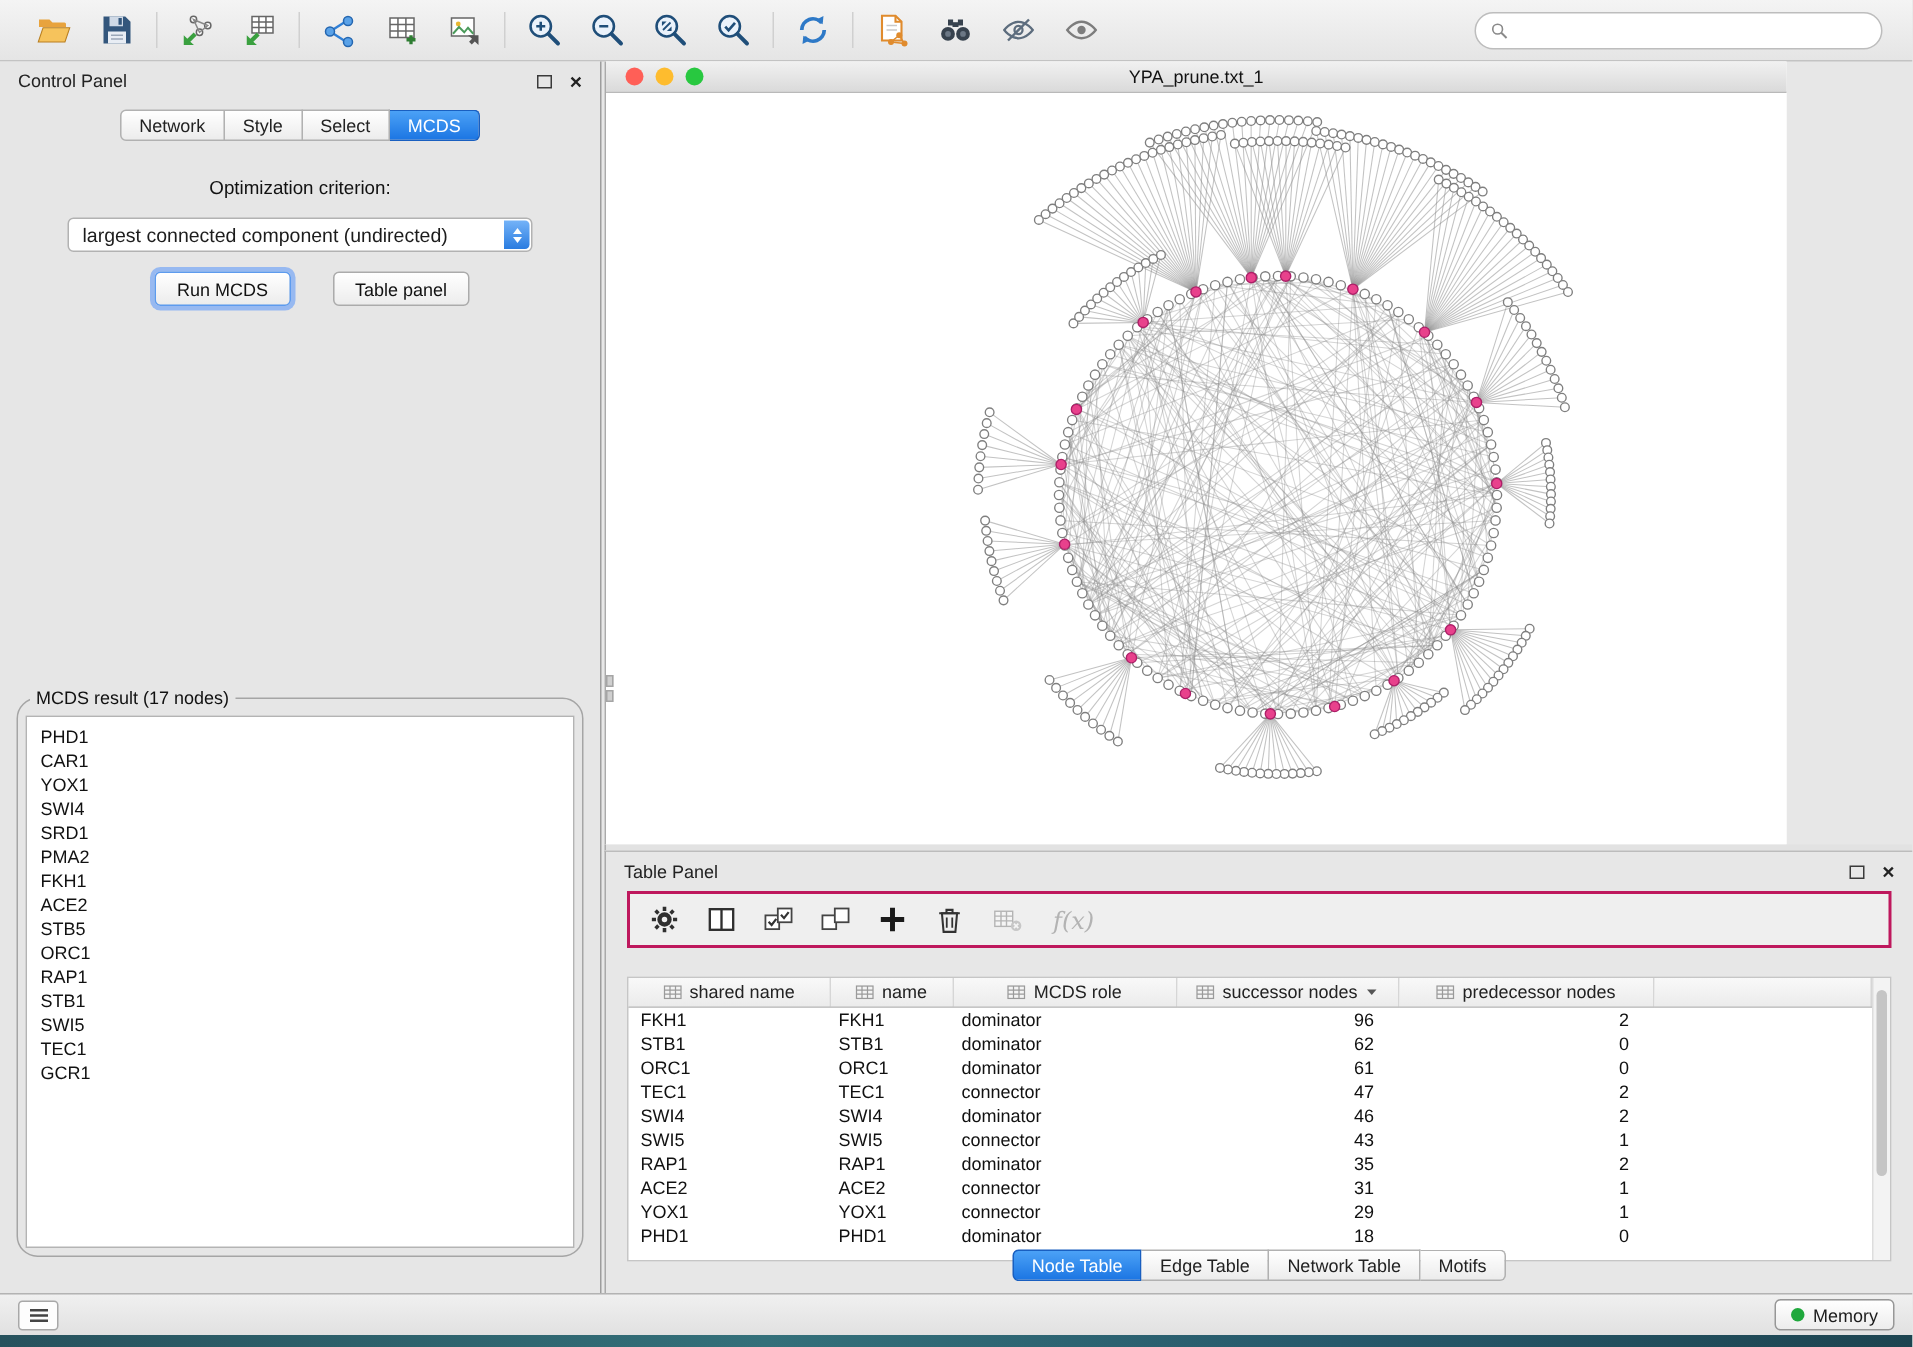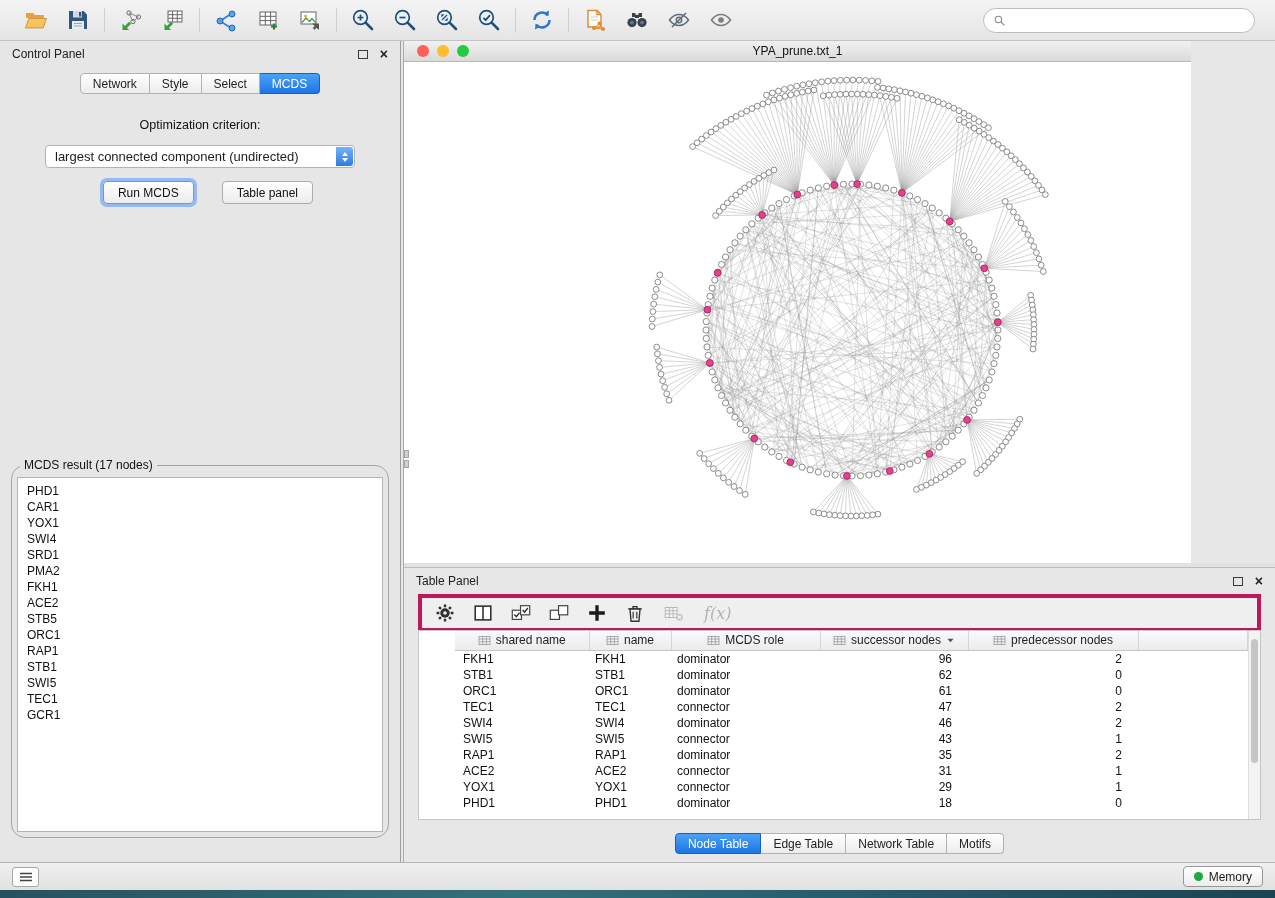--- a/index.html
+++ b/index.html
@@ -115,30 +115,30 @@
 
   .h-splitter { position:absolute; left:403px; top:563px; width:872px; height:4px; background:#e2e2e2; border-left:1px solid #aaa; }
 
   
   .table-panel {
     position:absolute; left:403px; top:567px; width:872px; bottom:36px;
     background:#e7e7e7; border-top:1px solid #bcbcbc; border-left:1px solid #aaa;
   }
   .tp-toolbar {
     height:38px; margin:0 14px; background:#efefef;
-    border:4px solid #be185d;
+    border:2px solid #be185d;
     display:flex; align-items:center; gap:16px; padding:0 12px;
   }
   .tp-icon { width:22px; height:22px; display:flex; align-items:center; justify-content:center; cursor:pointer; }
   .tp-icon svg { width:22px; height:22px; }
   .fx-label { font:italic 16px "DejaVu Serif", serif; color:#b3b3b3; margin-left:4px; }
 
   .tp-table-wrap {
-    position:absolute; left:14px; right:14px; top:62px; height:190px;
-    background:#fff; border:1px solid #c6c6c6;padding-left:36px;
+    position:absolute; left:14px; right:14px; top:83px; height:190px;
+    background:#fff; border:1px solid #c6c6c6;
   }
   .tp-table-wrap table { border-collapse:collapse; width:calc(100% - 12px); table-layout:fixed; }
   .tp-table-wrap th {
     height:19px; font-weight:normal; font-size:12px; color:#222;
     background:linear-gradient(#f9f9f9,#ebebeb);
     border-right:1px solid #d6d6d6; border-bottom:1px solid #c6c6c6;
     overflow:hidden; white-space:nowrap;
   }
   .th-inner { display:flex; align-items:center; justify-content:center; gap:5px; }
   .tp-table-wrap td {

